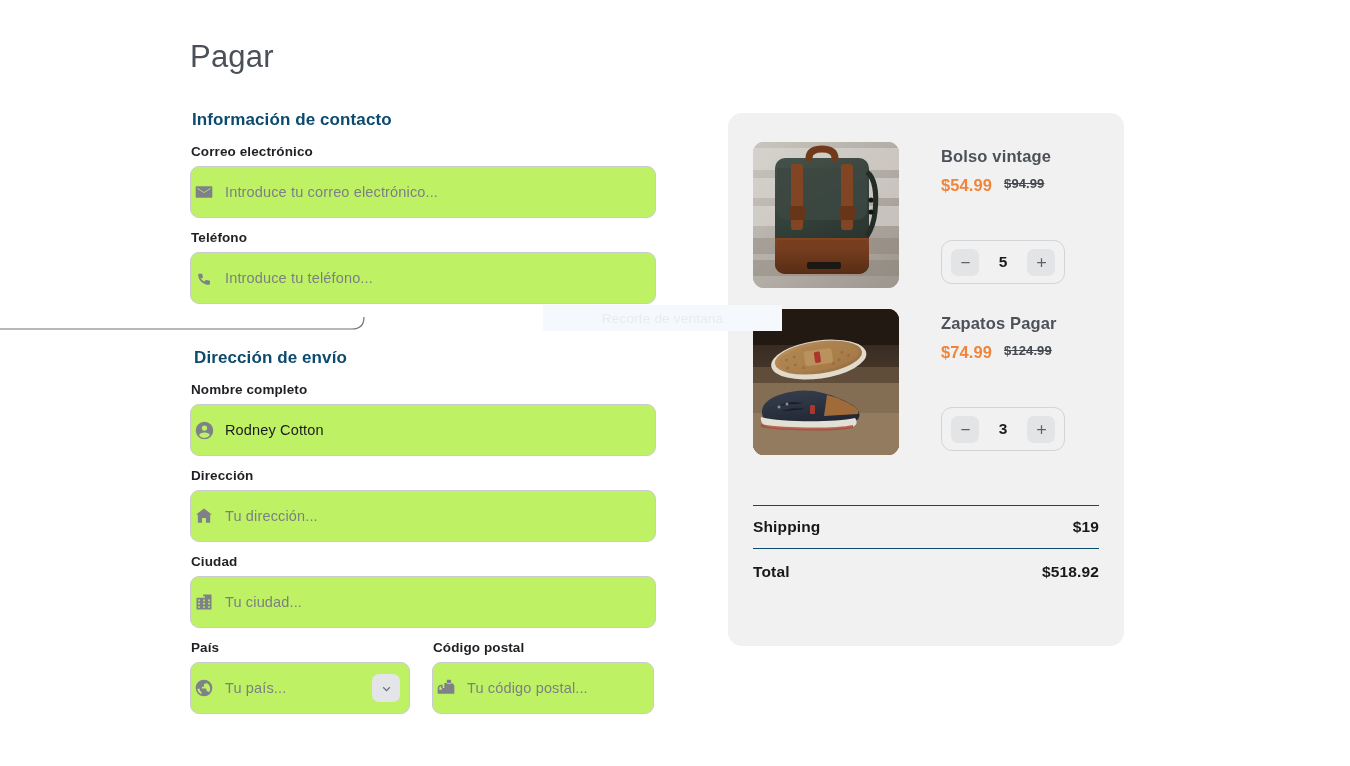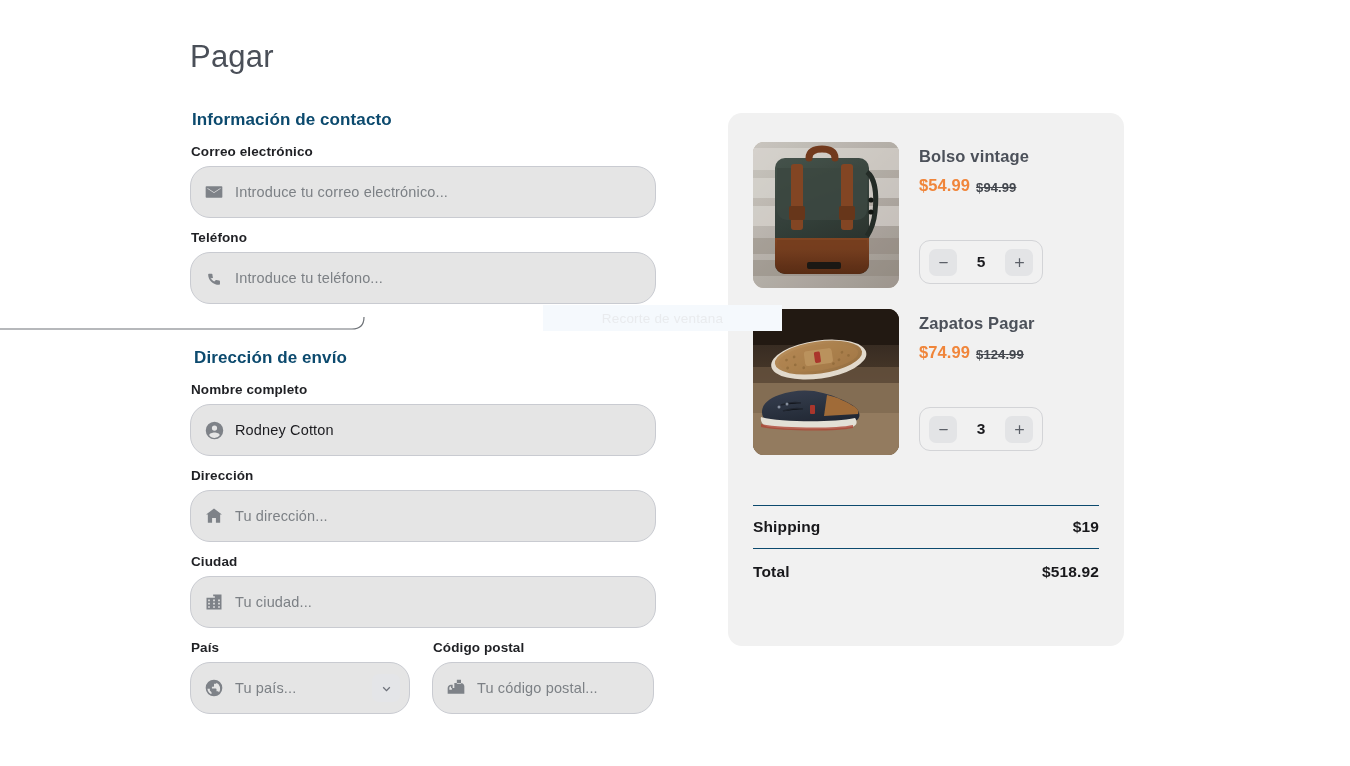--- a/index.html
+++ b/index.html
@@ -64,23 +64,23 @@
     margin: 0 0 7px 1px;
     letter-spacing: 0.1px;
   }
 
   .input-shell {
     position: relative;
     display: flex;
     align-items: center;
     height: 52px;
     border: 1px solid #c9cbd1;
-    border-radius: 20px;
-    background: #e5e5e5;
-    padding: 0 12px 0 10px;
+    border-radius: 9px;
+    background: #bef264;
+    padding: 0 12px 0 0;
   }
 
   .in-icon {
     width: 26px;
     height: 26px;
     flex: 0 0 26px;
     display: flex;
     align-items: center;
     justify-content: center;
     margin-right: 8px;
@@ -137,42 +137,42 @@
     height: 146px;
     flex: 0 0 146px;
     border-radius: 11px;
     overflow: hidden;
     position: relative;
     background: #b9aea2;
   }
   .thumb svg { display: block; width: 146px; height: 146px; }
 
   .item-info {
-    padding-left: 20px;
+    padding-left: 42px;
     flex: 1 1 auto;
     min-width: 0;
     display: flex;
     flex-direction: column;
     height: 146px;
   }
 
   .item-name {
     font-size: 16.5px;
     font-weight: 700;
     color: #4c515a;
     margin-top: 5px;
     letter-spacing: 0.15px;
     white-space: nowrap;
   }
 
   .price-row {
     margin-top: 10px;
     display: flex;
-    align-items: flex-end;
-    gap: 6px;
+    align-items: flex-start;
+    gap: 12px;
   }
   .price-now {
     font-size: 16.5px;
     font-weight: 700;
     color: #f0853a;
     letter-spacing: 0.1px;
   }
   .price-was {
     font-size: 13px;
     font-weight: 700;

